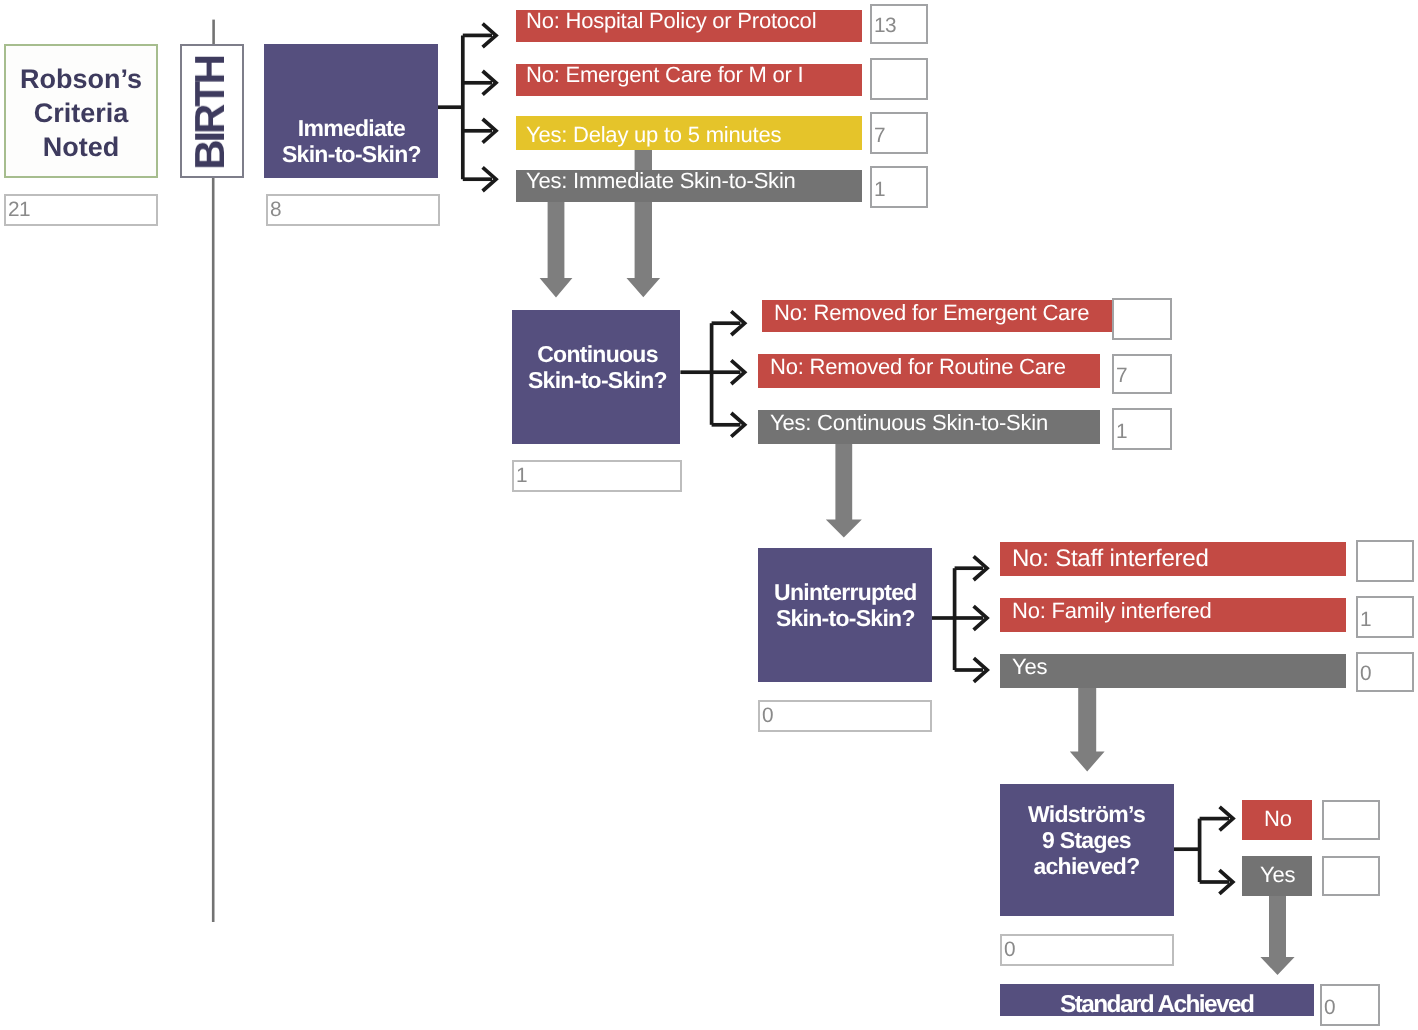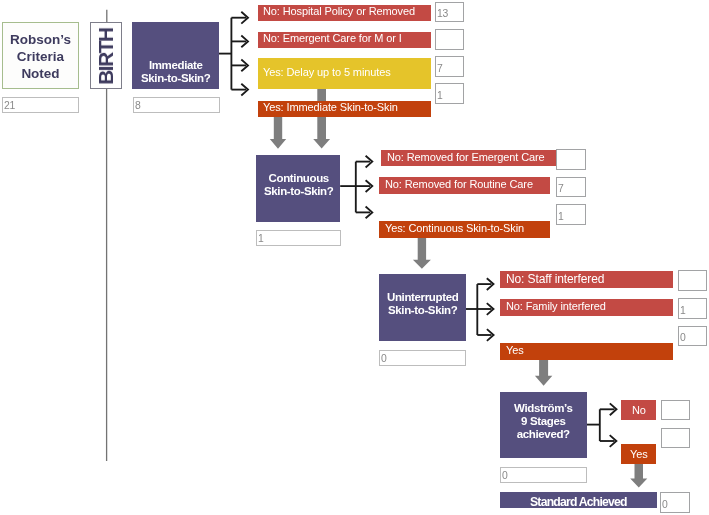--- a/index.html
+++ b/index.html
@@ -31,21 +31,21 @@
     display:flex; align-items:center;
     padding-left:5.9px;
     line-height:1;
     letter-spacing:-0.11px;
   }
   .bar > span { position:relative; top:-1.0px; }
   .bar.center { justify-content:center; padding-left:0; }
   .bar.center > span { top:0.3px; }
   .bar.red { background:#C34A44; }
   .bar.yellow { background:#E5C42A; }
-  .bar.green { background:#c2410c;margin-top:16px; }
+  .bar.green { background:#737373; }
   .bar.purple { background:#554F7E; font-weight:bold; letter-spacing:-0.78px; }
   .bar.purple > span { position:relative; left:0.39px; top:2.2px; }
 
   
   .count {
     background:#ffffff;
     border:1px solid #BDBDBD;
     color:#8A8A8A;
     display:flex; align-items:center; justify-content:flex-start;
     letter-spacing:-0.3px;
@@ -185,32 +185,32 @@
 
   <div class="abs bar purple center" style="left:499.9px;top:492.4px;width:156.9px;height:16.3px;font-size:12.2px;">
     <span>Standard Achieved</span>
   </div>
   <div class="abs count outcome" style="left:660.3px;top:491.6px;width:29.5px;height:20.8px;font-size:10.4px;">
     <span>0</span>
   </div>
 
   <div id="outcomes">
       <div class="abs bar red" style="left: 257.5px; top: 4.7px; width: 173.5px; height: 16.4px; font-size: 11px;">
-        <span>No: Hospital Policy or Removed</span>
+        <span>No: Hospital Policy or Protocol</span>
       </div>
       <div class="abs count outcome" style="left: 435.1px; top: 1.7px; width: 29px; height: 20.7px; font-size: 10.4px;">
         <span>13</span>
       </div>
       <div class="abs bar red" style="left: 257.5px; top: 31.5px; width: 173.5px; height: 16.4px; font-size: 11px;">
         <span>No: Emergent Care for M or I</span>
       </div>
       <div class="abs count outcome" style="left: 435.1px; top: 29.2px; width: 29px; height: 20.7px; font-size: 10.4px;">
         <span></span>
       </div>
-      <div class="abs bar yellow" style="left: 257.5px; top: 58.2px; width: 173.5px; height: 31px; font-size: 11px;">
+      <div class="abs bar yellow" style="left: 257.5px; top: 58.2px; width: 173.5px; height: 17px; font-size: 11px; align-items: flex-end;">
         <span>Yes: Delay up to 5 minutes</span>
       </div>
       <div class="abs count outcome" style="left: 435.1px; top: 56.2px; width: 29px; height: 20.7px; font-size: 10.4px;">
         <span>7</span>
       </div>
       <div class="abs bar green" style="left: 257.5px; top: 84.8px; width: 173.5px; height: 16.4px; font-size: 11px;">
         <span>Yes: Immediate Skin-to-Skin</span>
       </div>
       <div class="abs count outcome" style="left: 435.1px; top: 83.1px; width: 29px; height: 20.7px; font-size: 10.4px;">
         <span>1</span>

